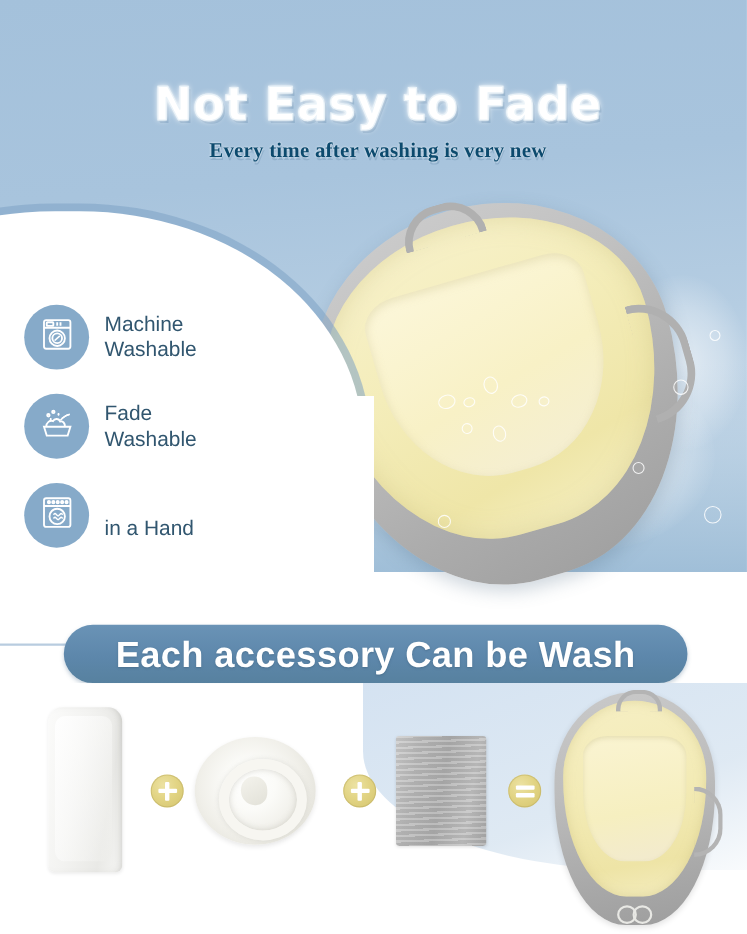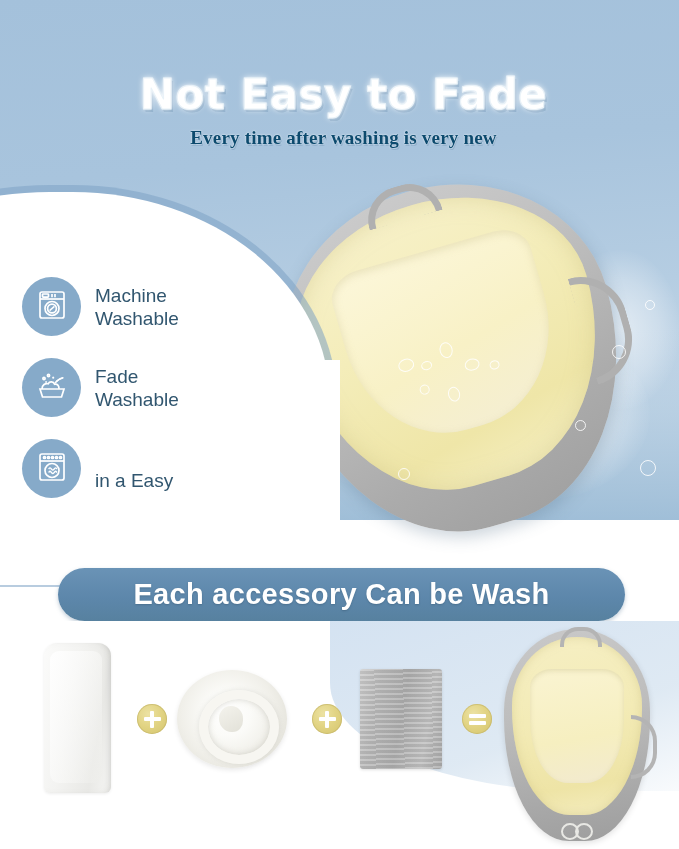--- a/index.html
+++ b/index.html
@@ -84,21 +84,21 @@
 
   
   .banner{
     position:absolute;left:58px;top:568px;width:567px;height:53px;
     background:linear-gradient(180deg,#6a93b6 0%,#5d87ab 55%,#57819f 100%);
     border-radius:27px;
     display:flex;align-items:center;justify-content:center;
     box-shadow:0 2px 4px rgba(80,115,145,.35);
   }
   .banner span{
-    color:#ffffff;font-size:29px;font-weight:bold;letter-spacing:.3px;
+    color:#ffffff;font-size:33px;font-weight:bold;letter-spacing:.3px;
     font-family:"Liberation Sans",sans-serif;
     text-shadow:0 1px 2px rgba(50,80,105,.4);
   }
 
   
   .bottom{position:absolute;left:0;top:621px;width:679px;height:228px;background:#ffffff;overflow:hidden;}
   .ribbon{
     position:absolute;left:300px;top:-52px;width:700px;height:290px;
     border-radius:50%;
     border:17px solid #8fb2d0;
@@ -329,21 +329,21 @@
             <circle cx="21.5" cy="7.5" r="1"></circle>
             <circle cx="25.5" cy="7.5" r="1"></circle>
             <circle cx="17" cy="20.5" r="7"></circle>
             <path d="M13.6 19 c1.4-1.5 1.4-1.5 2.8 0 s1.4 1.5 2.8 0 s1.4-1.5 2.8 0" stroke-width="1.4"></path>
             <path d="M13.6 22.4 c1.4-1.5 1.4-1.5 2.8 0 s1.4 1.5 2.8 0 s1.4-1.5 2.8 0" stroke-width="1.4"></path>
           </svg>
         </span>
       </div>
       <div class="flabel">
         <br>
-        <span>in a Easy</span>
+        <span>in a Hand</span>
       </div>
     </div>
 
   </div>
 
   <div class="banner">
     <span>Each accessory Can be Wash</span>
   </div>
 
   <div class="bottom">

